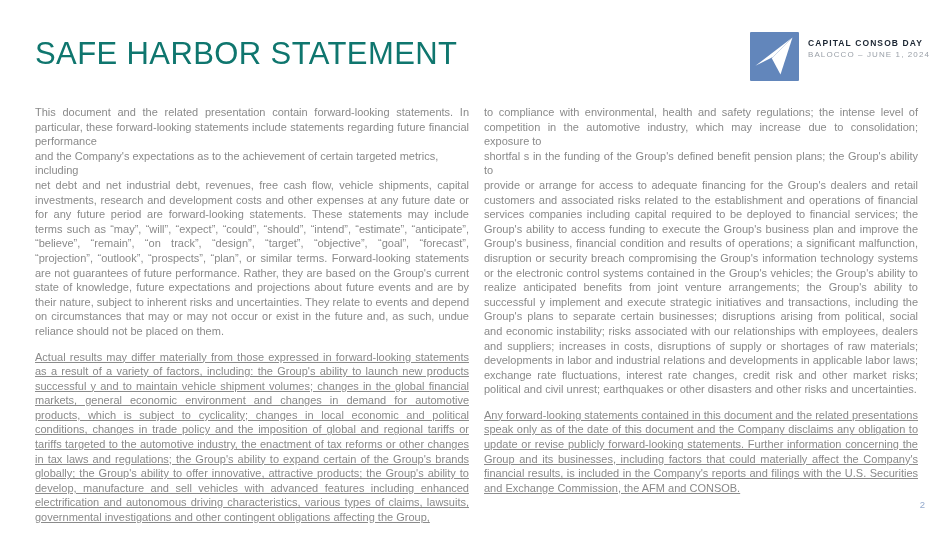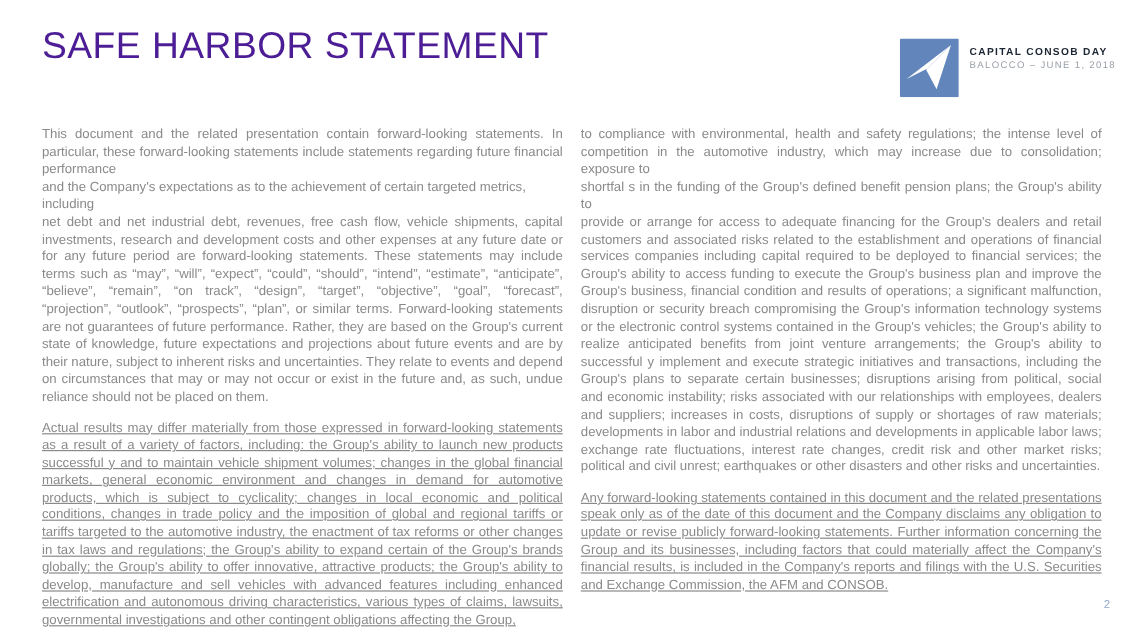--- a/index.html
+++ b/index.html
@@ -7,25 +7,25 @@
   body {
     position: relative;
     width: 950px; height: 535px;
     background: #ffffff;
     font-family: "Liberation Sans", "DejaVu Sans", sans-serif;
     overflow: hidden;
   }
 
   .slide-title {
     position: absolute;
-    left: 35px; top: 20px;
+    left: 35px; top: 36px;
     font-size: 31px;
     font-weight: 400;
     letter-spacing: 0.4px;
-    color: #4c1d95;
+    color: #0f766e;
     white-space: nowrap;
   }
 
   
   .logo {
     position: absolute;
     top: 32px; right: 20px;
     display: flex;
     align-items: flex-start;
   }
@@ -89,21 +89,21 @@
 <h1 class="slide-title">SAFE HARBOR STATEMENT</h1>
 
 <div class="logo">
   <svg class="logo-mark" viewBox="0 0 90 90" xmlns="http://www.w3.org/2000/svg" aria-hidden="true">
     <rect x="0" y="0" width="90" height="90" rx="2" fill="#6286bb"></rect>
     <polygon points="10,62 78,10 42,46" fill="#ffffff"></polygon>
     <polygon points="78,10 56,78 40,48" fill="#ffffff"></polygon>
   </svg>
   <div class="logo-text">
     <div class="logo-event">CAPITAL CONSOB DAY</div>
-    <div class="logo-venue">BALOCCO – JUNE 1, 2018</div>
+    <div class="logo-venue">BALOCCO – JUNE 1, 2024</div>
   </div>
 </div>
 
 <div class="content">
   <div class="col">
     <p class="para">This document and the related presentation contain forward-looking statements. In particular, these forward-looking statements include statements regarding future financial performance<br>and the Company's expectations as to the achievement of certain targeted metrics,<br>including<br>net debt and net industrial debt, revenues, free cash flow, vehicle shipments, capital investments, research and development costs and other expenses at any future date or for any future period are forward-looking statements. These statements may include terms such as “may”, “will”, “expect”, “could”, “should”, “intend”, “estimate”, “anticipate”, “believe”, “remain”, “on track”, “design”, “target”, “objective”, “goal”, “forecast”, “projection”, “outlook”, “prospects”, “plan”, or similar terms. Forward-looking statements are not guarantees of future performance. Rather, they are based on the Group's current state of knowledge, future expectations and projections about future events and are by their nature, subject to inherent risks and uncertainties. They relate to events and depend on circumstances that may or may not occur or exist in the future and, as such, undue reliance should not be placed on them.</p>
     <p class="para">Actual results may differ materially from those expressed in forward-looking statements as a result of a variety of factors, including: the Group's ability to launch new products successful y and to maintain vehicle shipment volumes; changes in the global financial markets, general economic environment and changes in demand for automotive products, which is subject to cyclicality; changes in local economic and political conditions, changes in trade policy and the imposition of global and regional tariffs or tariffs targeted to the automotive industry, the enactment of tax reforms or other changes in tax laws and regulations; the Group's ability to expand certain of the Group's brands globally; the Group's ability to offer innovative, attractive products; the Group's ability to develop, manufacture and sell vehicles with advanced features including enhanced electrification and autonomous driving characteristics, various types of claims, lawsuits, governmental investigations and other contingent obligations affecting the Group,</p>
   </div>
   <div class="col">
     <p class="para">to compliance with environmental, health and safety regulations; the intense level of competition in the automotive industry, which may increase due to consolidation; exposure to<br>shortfal s in the funding of the Group's defined benefit pension plans; the Group's ability to<br>provide or arrange for access to adequate financing for the Group's dealers and retail customers and associated risks related to the establishment and operations of financial services companies including capital required to be deployed to financial services; the Group's ability to access funding to execute the Group's business plan and improve the Group's business, financial condition and results of operations; a significant malfunction, disruption or security breach compromising the Group's information technology systems or the electronic control systems contained in the Group's vehicles; the Group's ability to realize anticipated benefits from joint venture arrangements; the Group's ability to successful y implement and execute strategic initiatives and transactions, including the Group's plans to separate certain businesses; disruptions arising from political, social and economic instability; risks associated with our relationships with employees, dealers and suppliers; increases in costs, disruptions of supply or shortages of raw materials; developments in labor and industrial relations and developments in applicable labor laws; exchange rate fluctuations, interest rate changes, credit risk and other market risks; political and civil unrest; earthquakes or other disasters and other risks and uncertainties.</p>

